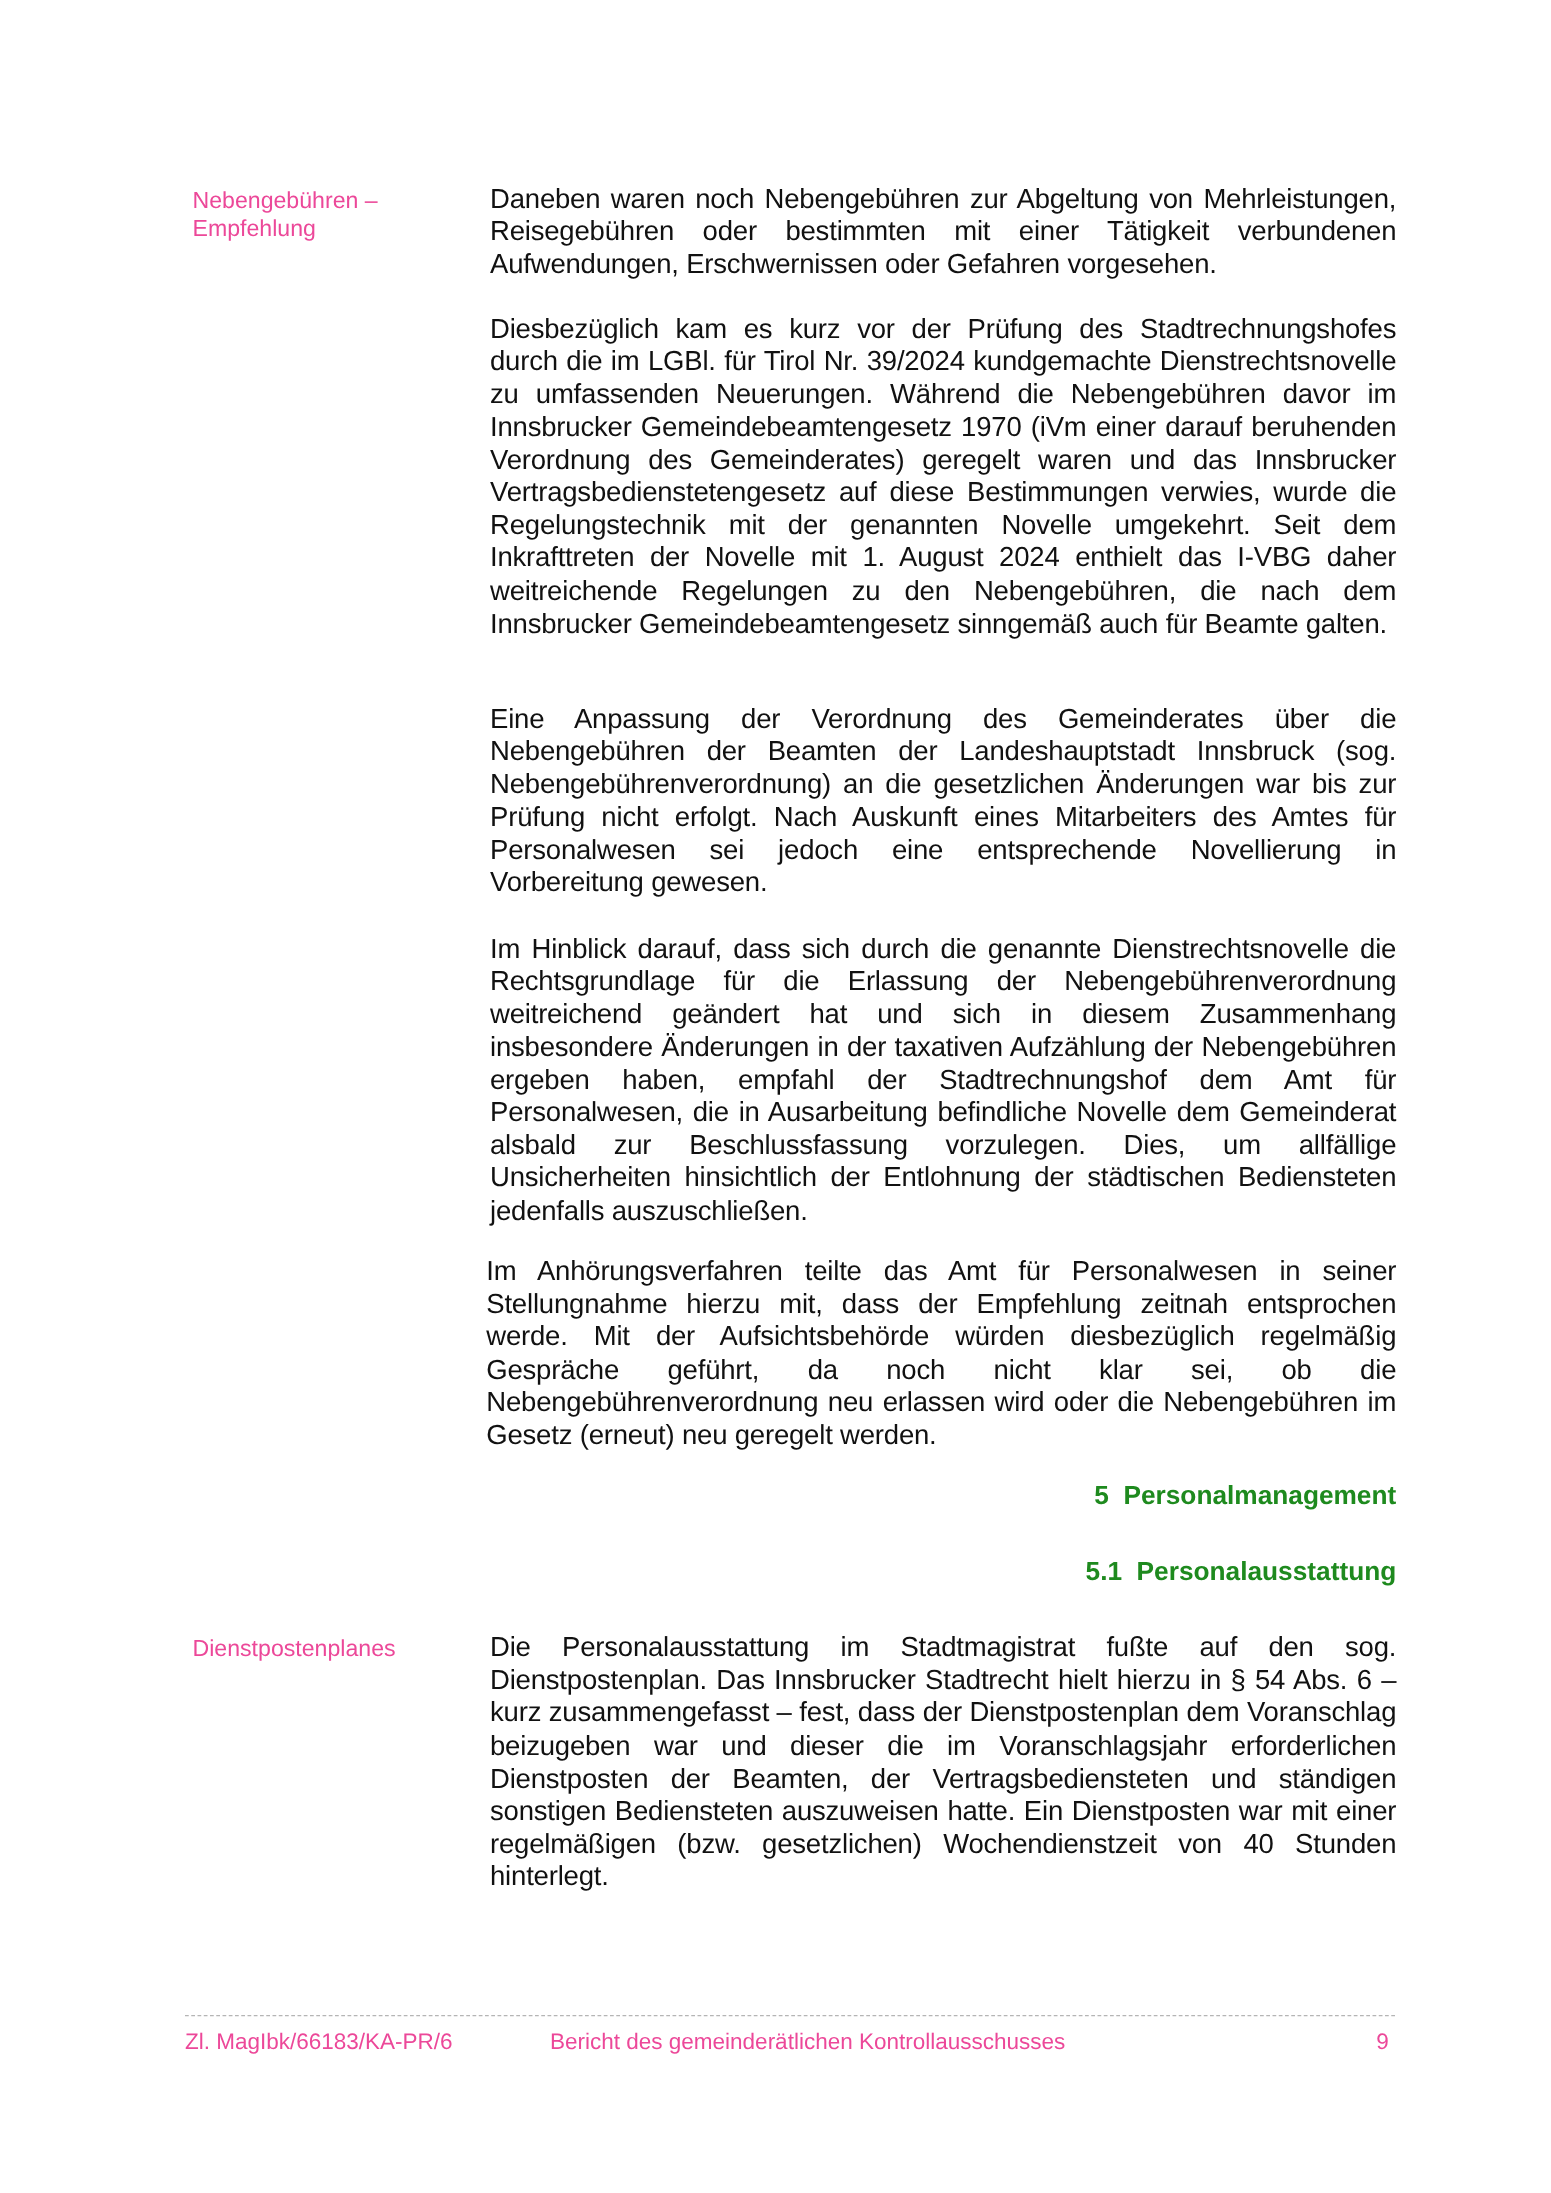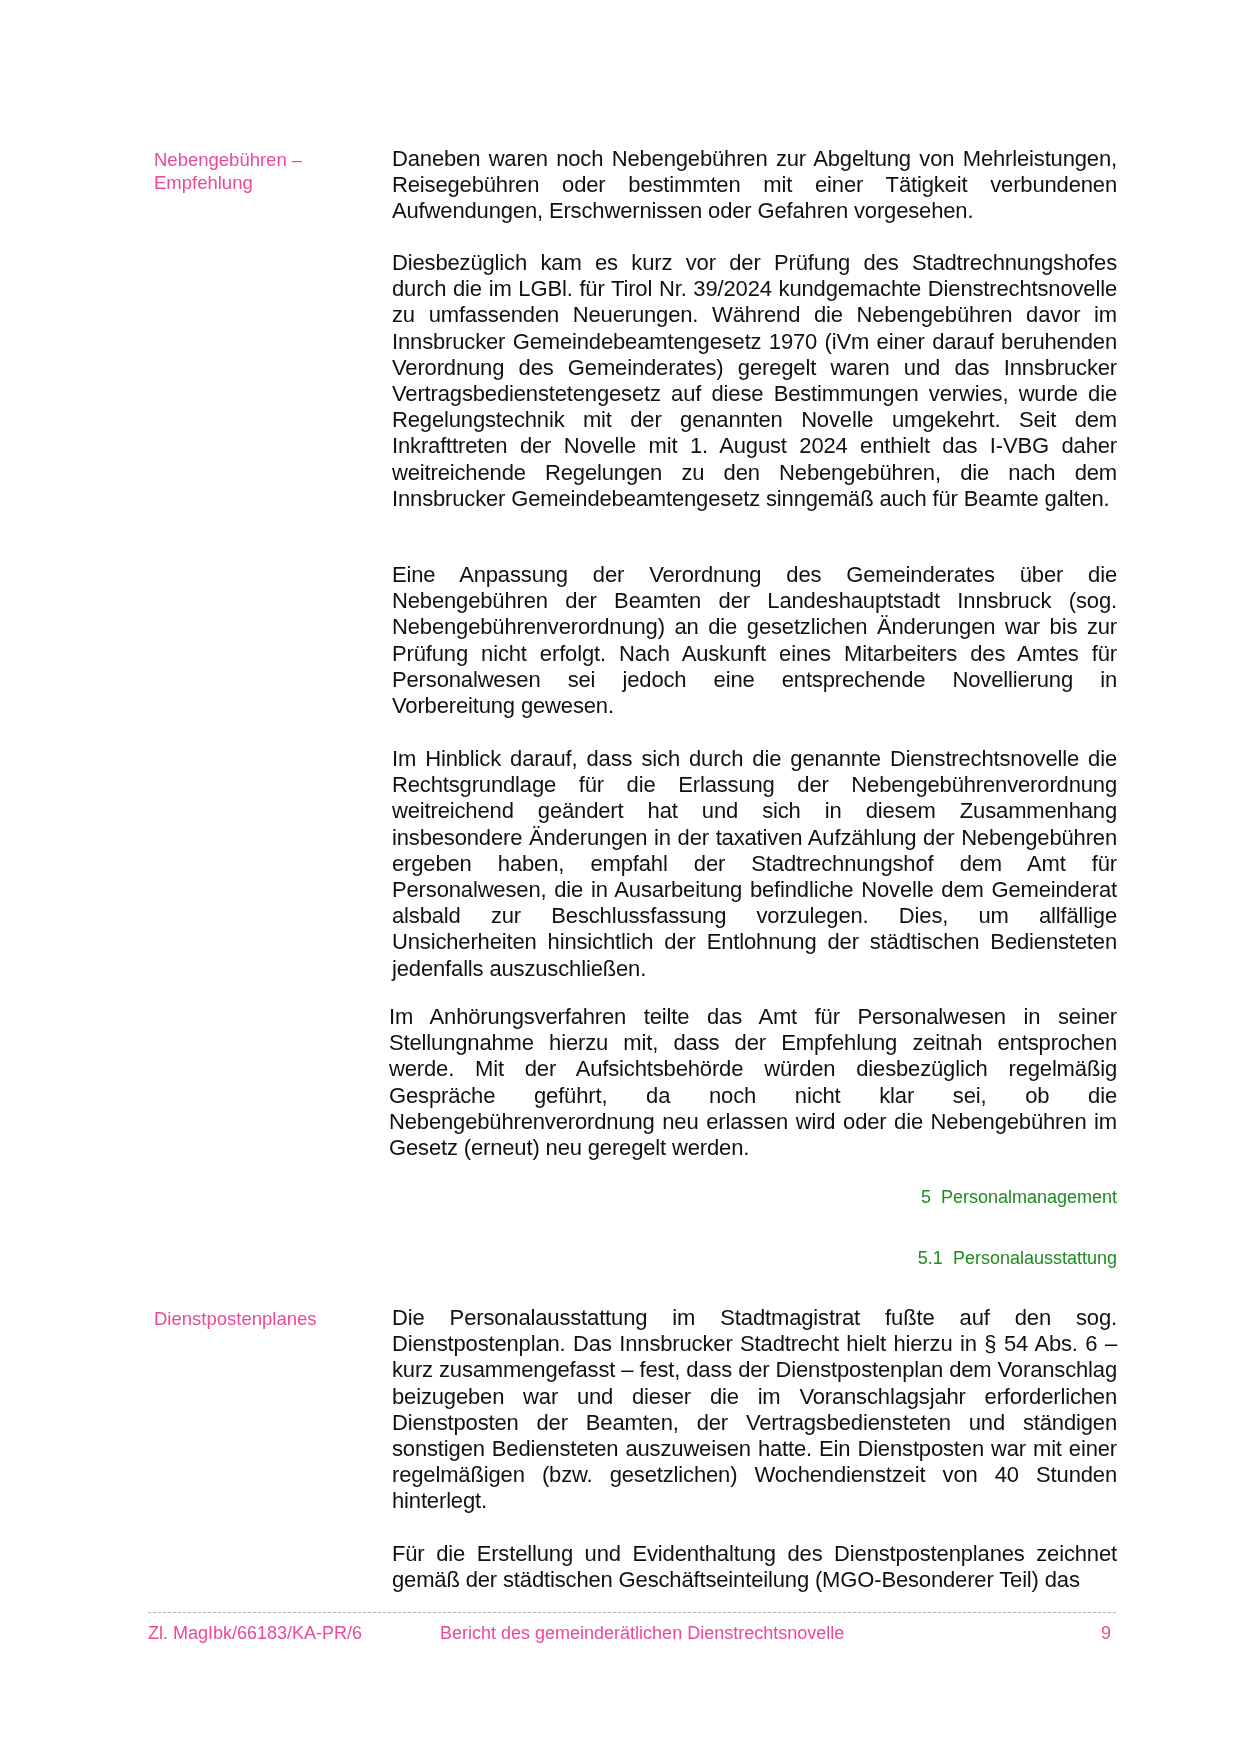--- a/index.html
+++ b/index.html
@@ -39,24 +39,25 @@
       font-size: 22px;
       line-height: 26.2px;
       text-align: justify;
       margin: 0;
       letter-spacing: -0.15px;
     }
     .heading {
       position: absolute;
       right: 124px;
       color: #1e8a1e;
-      font-size: 18px;
+      font-size: 21px;
       line-height: 26px;
       text-align: left;
       white-space: pre;
+      font-weight: bold;
     }
     .footer-rule {
       position: absolute;
       left: 148px;
       width: 968px;
       top: 1612px;
       height: 0;
       border-top: 1px dashed #b5b5b5;
     }
     .footer-text {
@@ -99,22 +100,19 @@
 
   <div class="heading" style="top:1184px;">5  Personalmanagement</div>
   <div class="heading" style="top:1245px;">5.1  Personalausstattung</div>
 
   <div class="margin-note" style="top:1307px;">Dienstpostenplanes</div>
 
   <div class="body-col" style="top:1305px;">
     <p class="para">Die Personalausstattung im Stadtmagistrat fußte auf den sog. Dienstpostenplan. Das Innsbrucker Stadtrecht hielt hierzu in § 54 Abs. 6 – kurz zusammengefasst – fest, dass der Dienstpostenplan dem Voranschlag beizugeben war und dieser die im Voranschlagsjahr erforderlichen Dienstposten der Beamten, der Vertragsbediensteten und ständigen sonstigen Bediensteten auszuweisen hatte. Ein Dienstposten war mit einer regelmäßigen (bzw. gesetzlichen) Wochendienstzeit von 40 Stunden hinterlegt.</p>
   </div>
 
-  <div class="body-col" style="top:1541px;">
-    <p class="para">Für die Erstellung und Evidenthaltung des Dienstpostenplanes zeichnet gemäß der städtischen Geschäftseinteilung (MGO-Besonderer Teil) das</p>
-  </div>
 
   <div class="footer-rule"></div>
   <div class="footer-text" style="left:148px;">Zl. MagIbk/66183/KA-PR/6</div>
-  <div class="footer-text" style="left:440px;">Bericht des gemeinderätlichen Dienstrechtsnovelle</div>
+  <div class="footer-text" style="left:440px;">Bericht des gemeinderätlichen Kontrollausschusses</div>
   <div class="footer-text" style="right:130px;">9</div>
 
 </div>
 
 </body></html>

